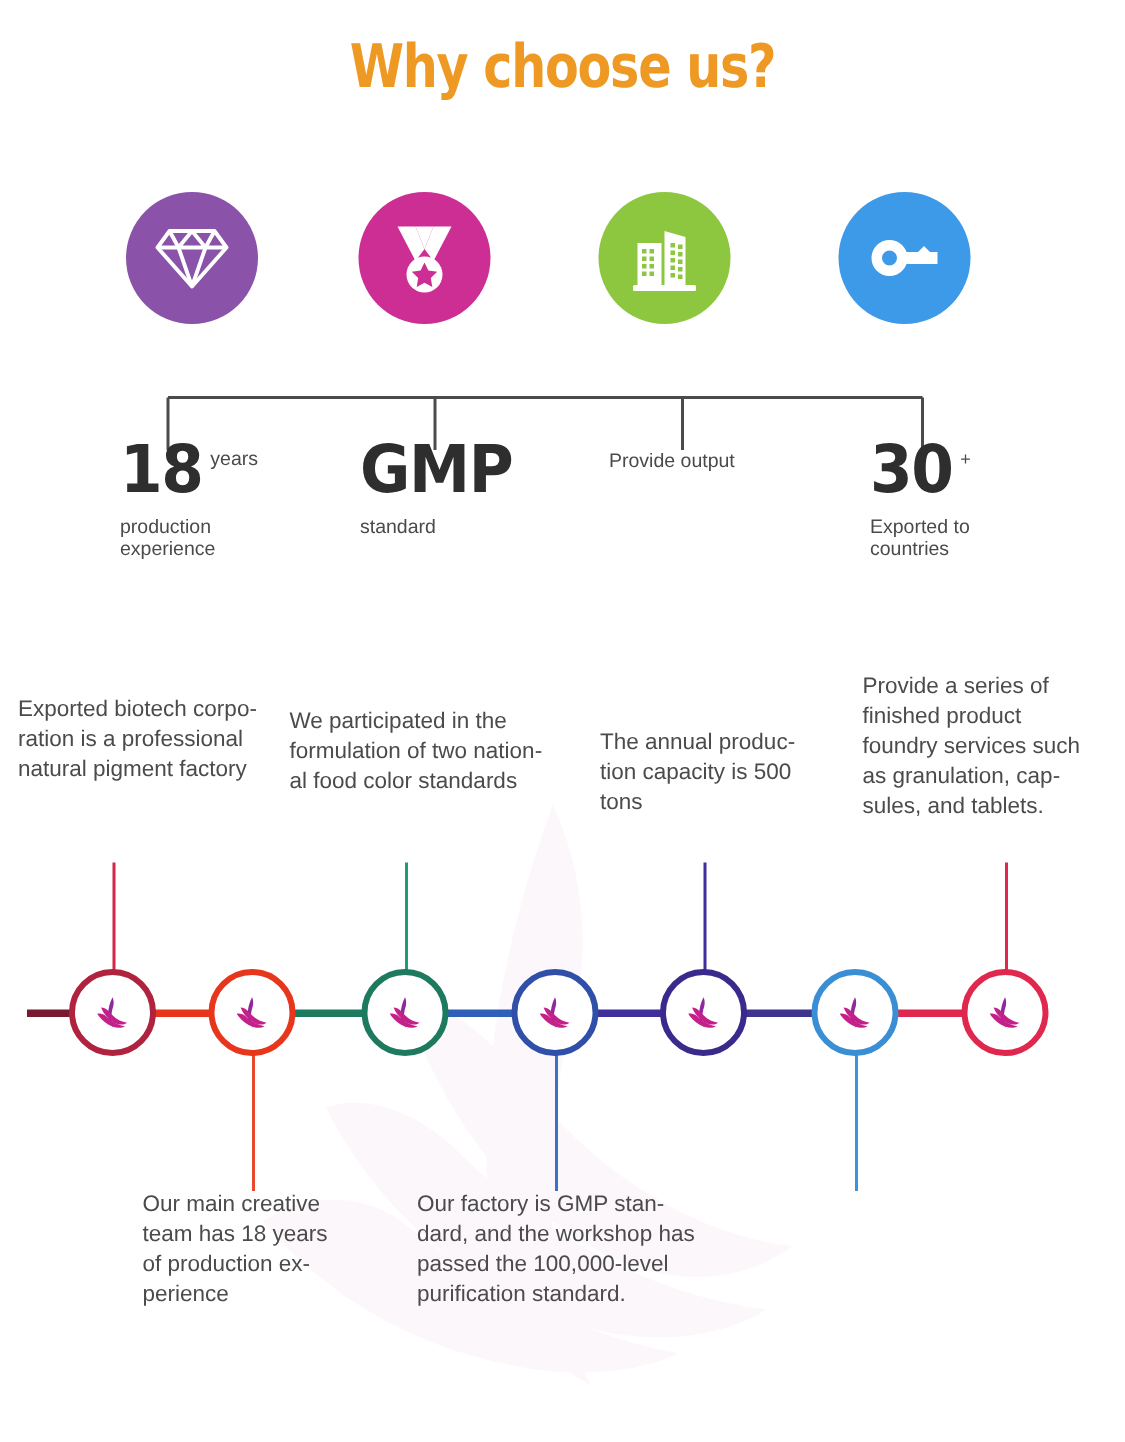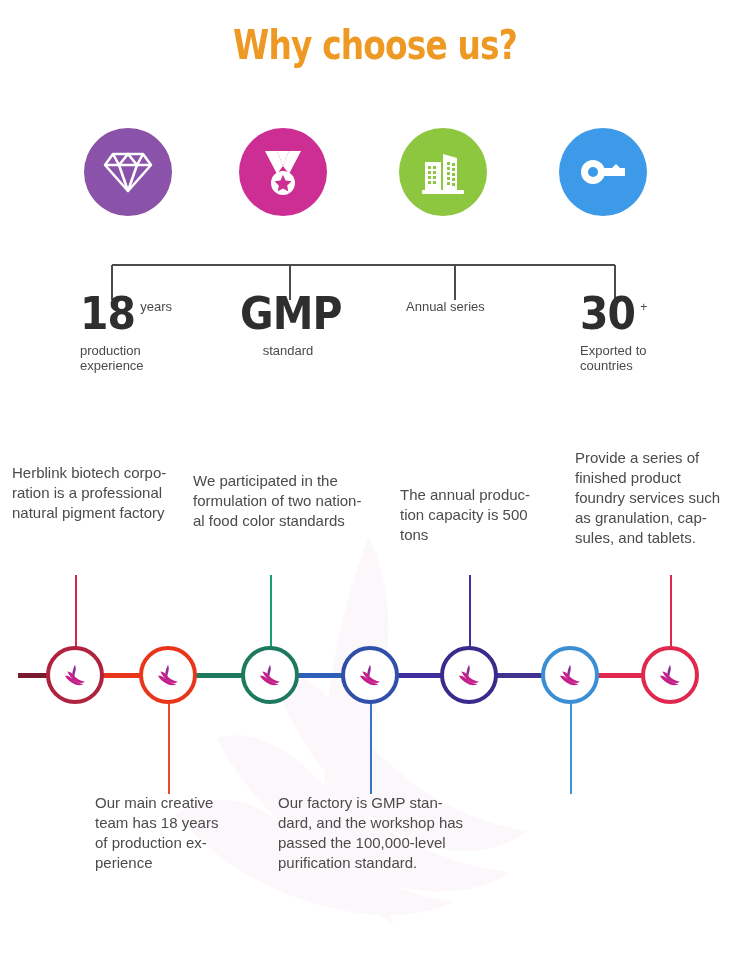--- a/index.html
+++ b/index.html
@@ -249,35 +249,35 @@
       <div class="stat-num-line">
         <span class="stat-num">18</span><span class="stat-sup">years</span>
       </div>
       <div class="stat-label">production
 experience</div>
     </div>
     <div class="stat" style="left:240px;">
       <div class="stat-num-line">
         <span class="stat-num">GMP</span><span class="stat-sup"></span>
       </div>
-      <div class="stat-label" style="text-align:center;width:96px;">standard</div>
+      <div class="stat-label" style="text-align:left;width:96px;">standard</div>
     </div>
     <div class="stat" style="left:406px;">
-      <div class="stat-label" style="text-align:left;">Annual series</div>
+      <div class="stat-label" style="text-align:left;">Provide output</div>
     </div>
     <div class="stat" style="left:580px;">
       <div class="stat-num-line">
         <span class="stat-num">30</span><span class="stat-sup small">+</span>
       </div>
       <div class="stat-label">Exported to
 countries</div>
     </div>
   </div>
 
-  <div class="note" style="left:12px;top:463px;width:205px;">Herblink biotech corpo-
+  <div class="note" style="left:12px;top:463px;width:205px;">Exported biotech corpo-
 ration is a professional
 natural pigment factory</div>
   <div class="note" style="left:193px;top:471px;width:205px;">We participated in the
 formulation of two nation-
 al food color standards</div>
   <div class="note" style="left:400px;top:485px;width:165px;">The annual produc-
 tion capacity is 500
 tons</div>
   <div class="note" style="left:575px;top:448px;width:180px;">Provide a series of
 finished product

